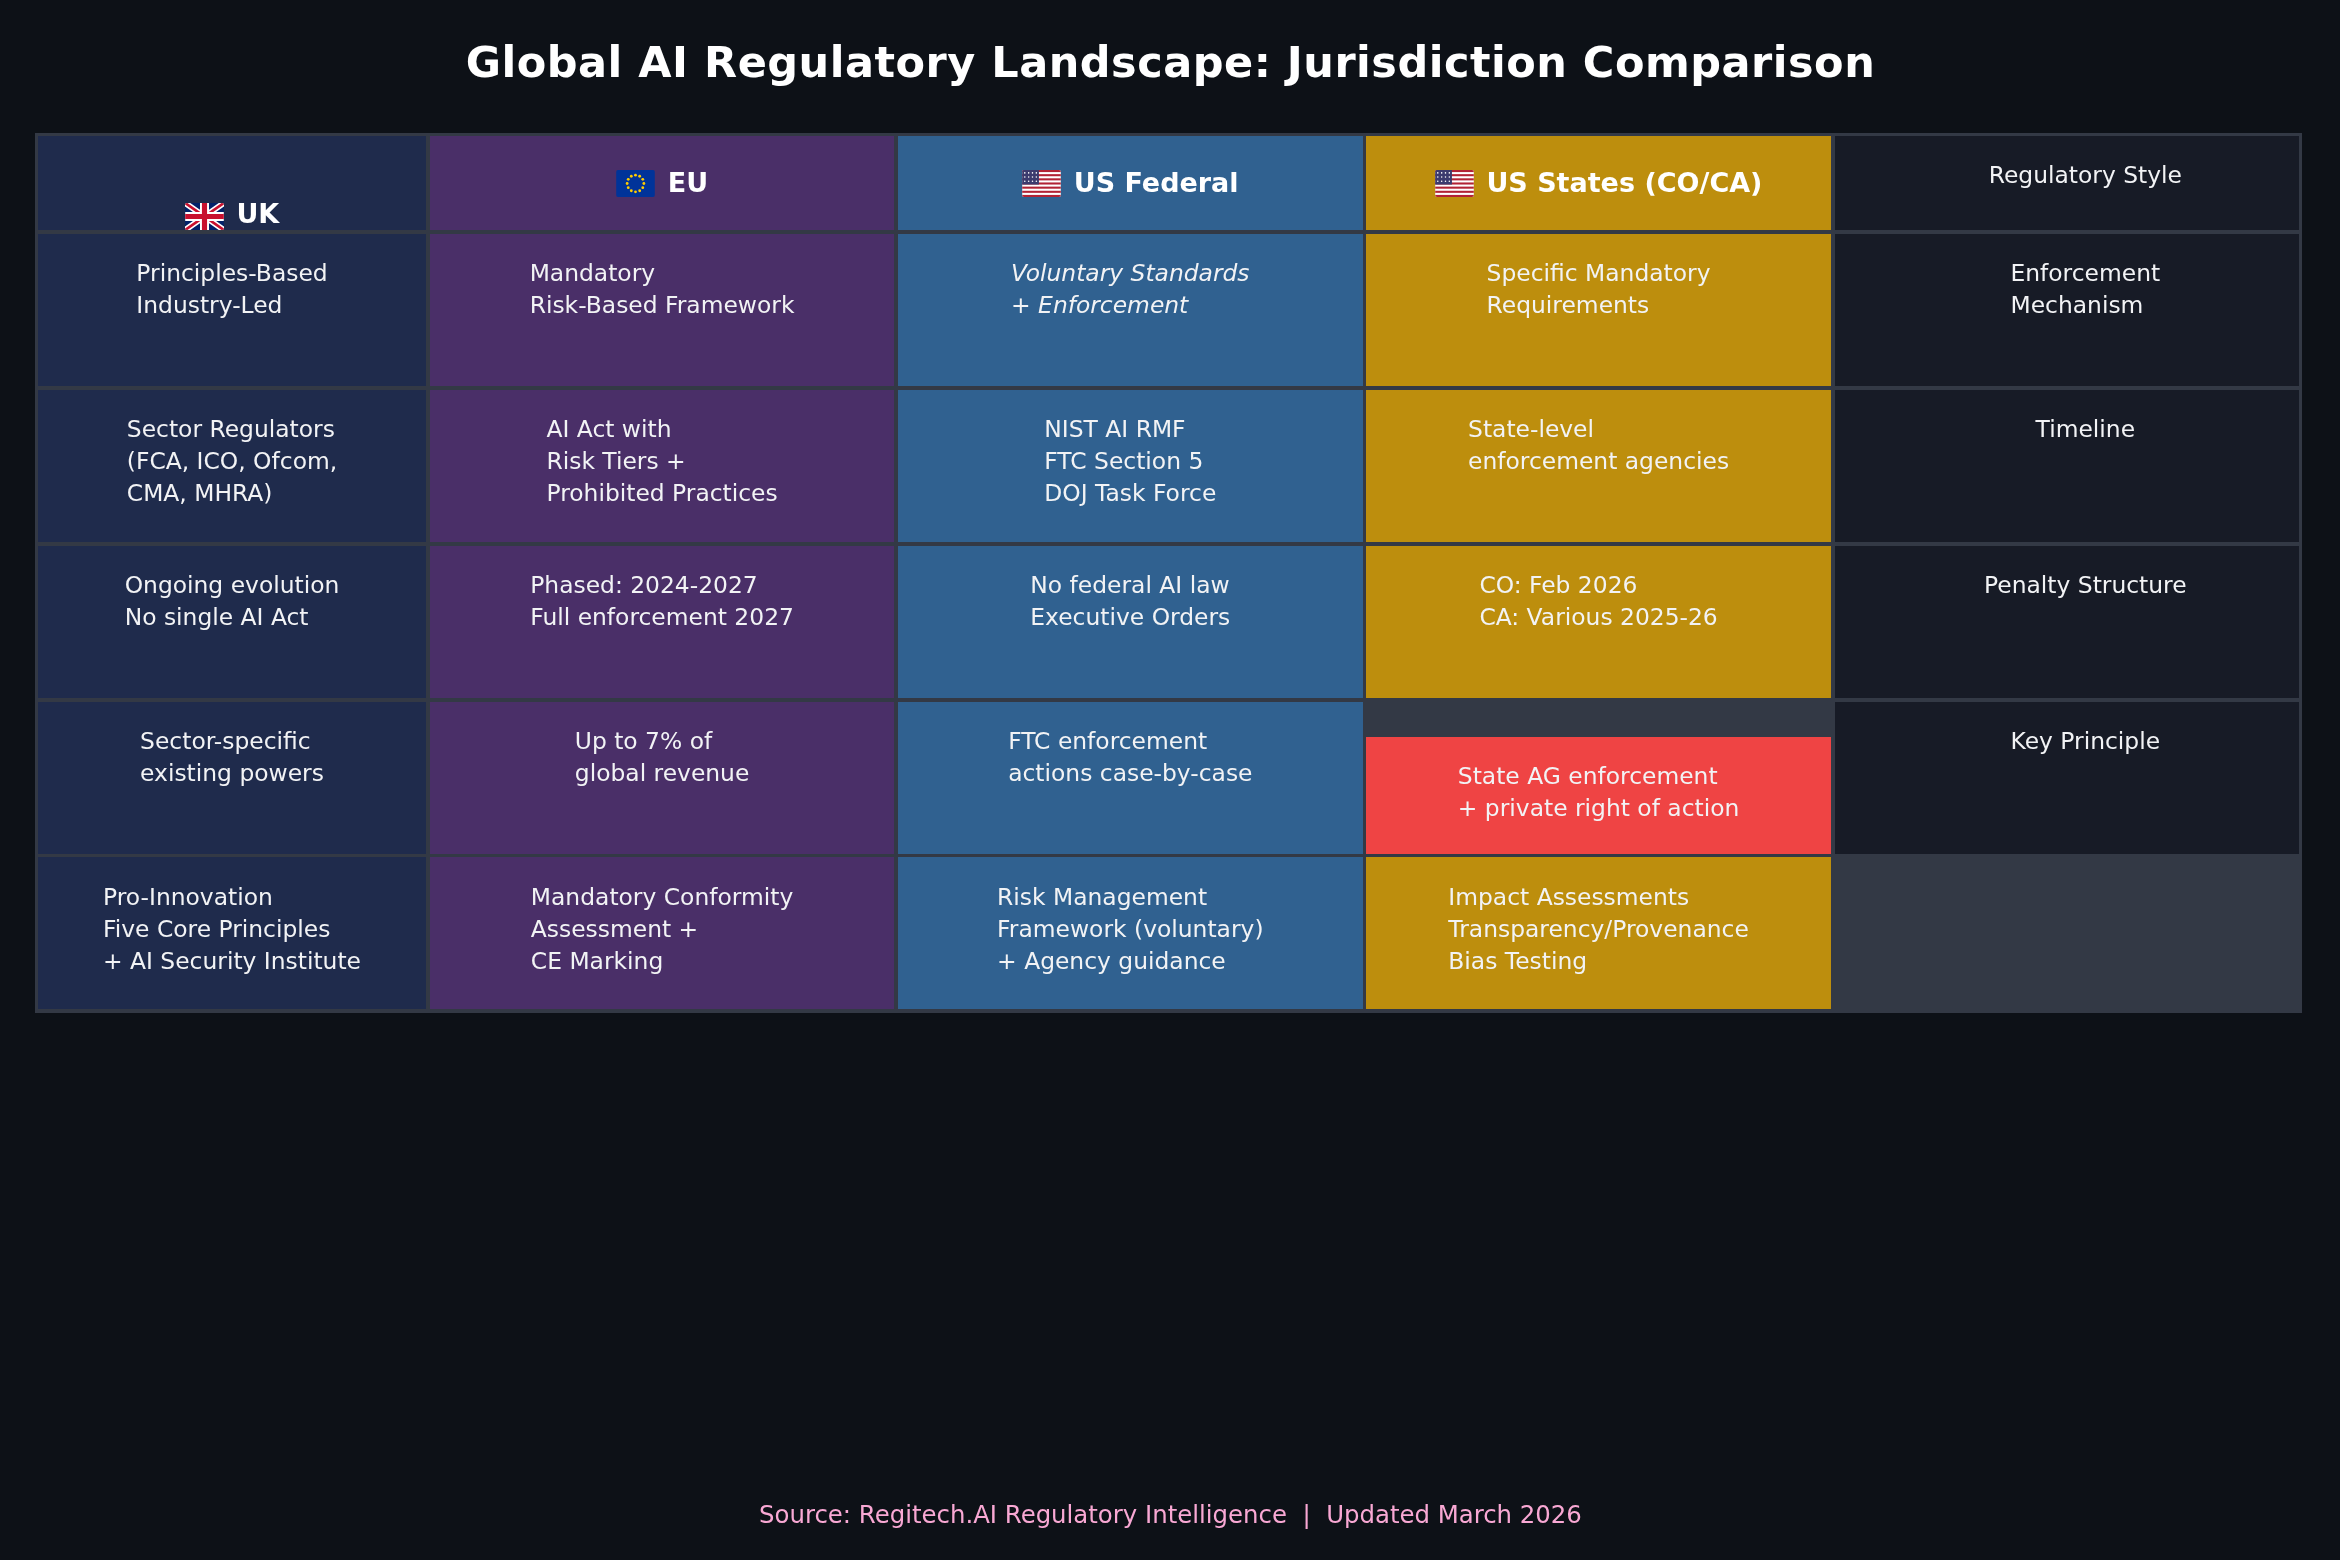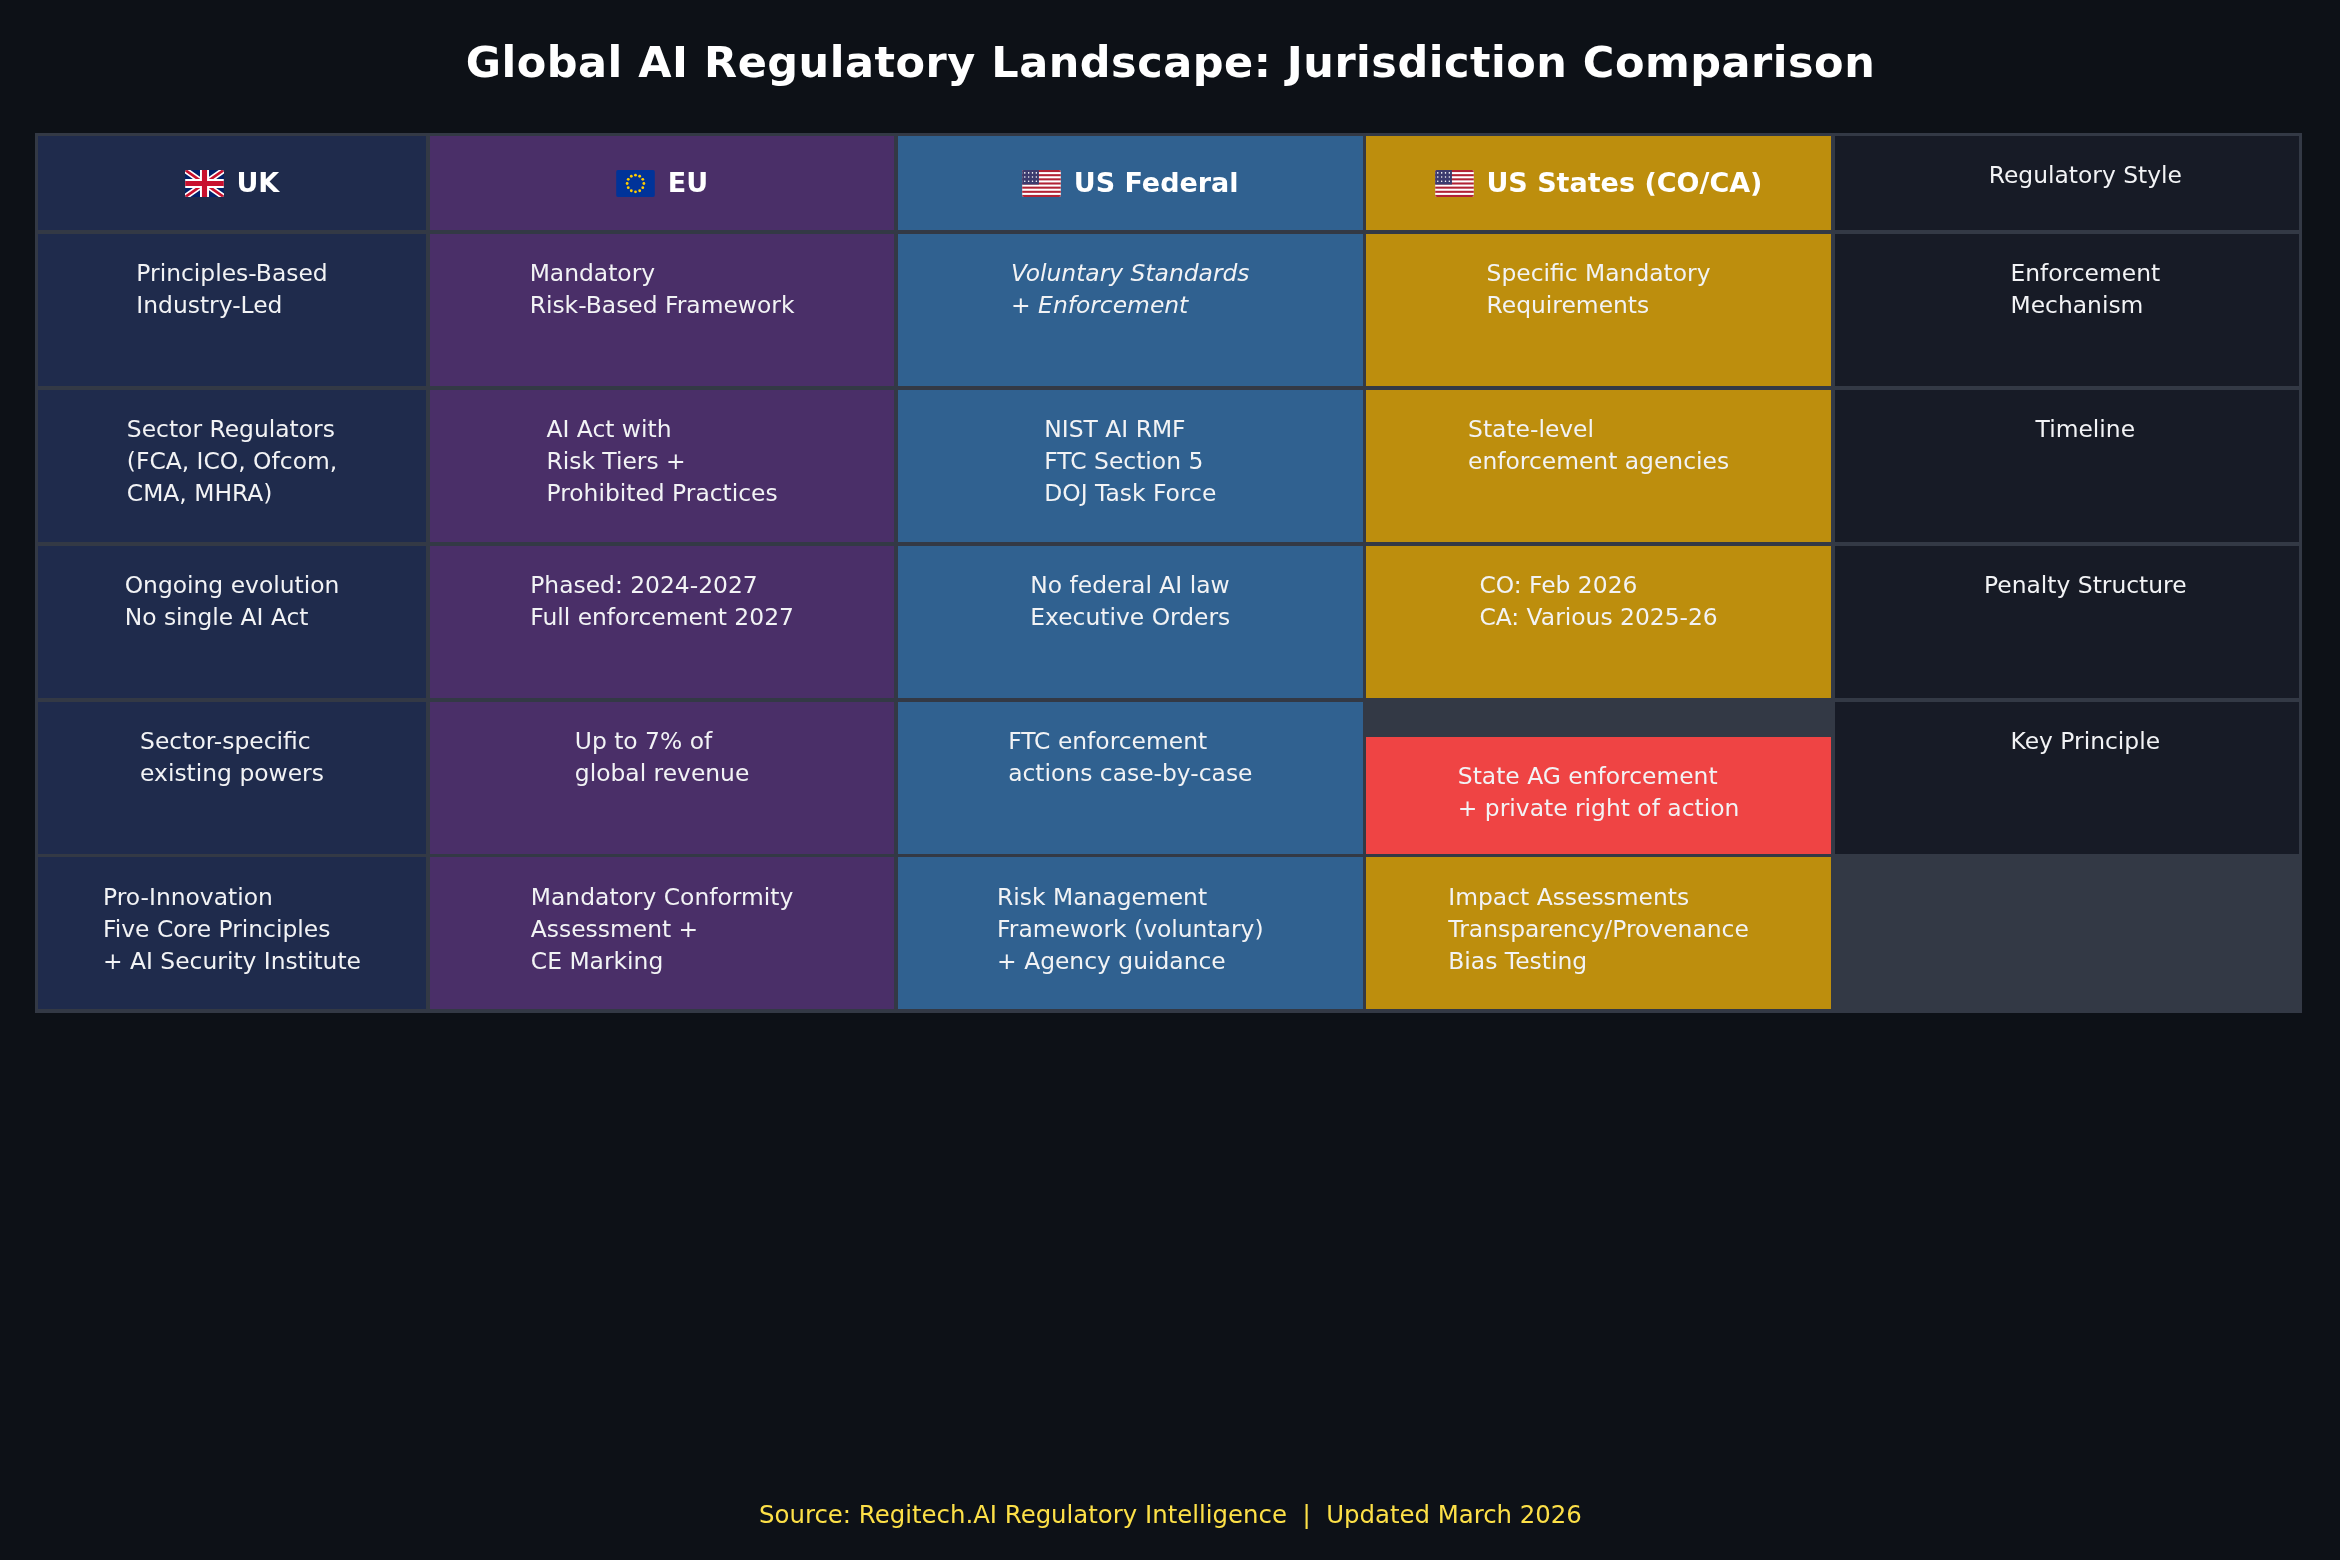--- a/index.html
+++ b/index.html
@@ -33,31 +33,31 @@
     flex-direction:row;justify-content:center;align-items:center;
     padding-top:0;gap:12.7px;
     font-size:27px;font-weight:bold;color:#ffffff;
   }
   .cell.dim-head{background:#10141d;}
   .cell.dim{background:#171b26;padding-left:37px;}
   .flag{display:inline-flex;align-items:center;}
   .flag svg{width:39px;height:27px;border-radius:2px;display:block;}
   .footer{
     position:absolute;top:1500px;left:0;right:0;text-align:center;
-    color:#fde047;font-size:24.4px;white-space:pre;
+    color:#f9a8d4;font-size:24.4px;white-space:pre;
   }
 </style>
 </head>
 <body>
 
 <div class="title">Global AI Regulatory Landscape: Jurisdiction Comparison</div>
 
 <div class="table-grid">
 
-<div class="cell head" style="background: rgb(31, 43, 76);">
+<div class="cell head" style="background: rgb(31, 43, 76); align-items: flex-end;">
       <span class="flag">
         <svg viewBox="0 0 60 42">
           <rect width="60" height="42" fill="#012169"></rect>
           <path d="M0,0 60,42 M60,0 0,42" stroke="#fff" stroke-width="9"></path>
           <path d="M0,0 60,42 M60,0 0,42" stroke="#C8102E" stroke-width="4"></path>
           <path d="M30,0 V42 M0,21 H60" stroke="#fff" stroke-width="14"></path>
           <path d="M30,0 V42 M0,21 H60" stroke="#C8102E" stroke-width="8"></path>
         </svg>
       </span>
       <span>UK</span>

